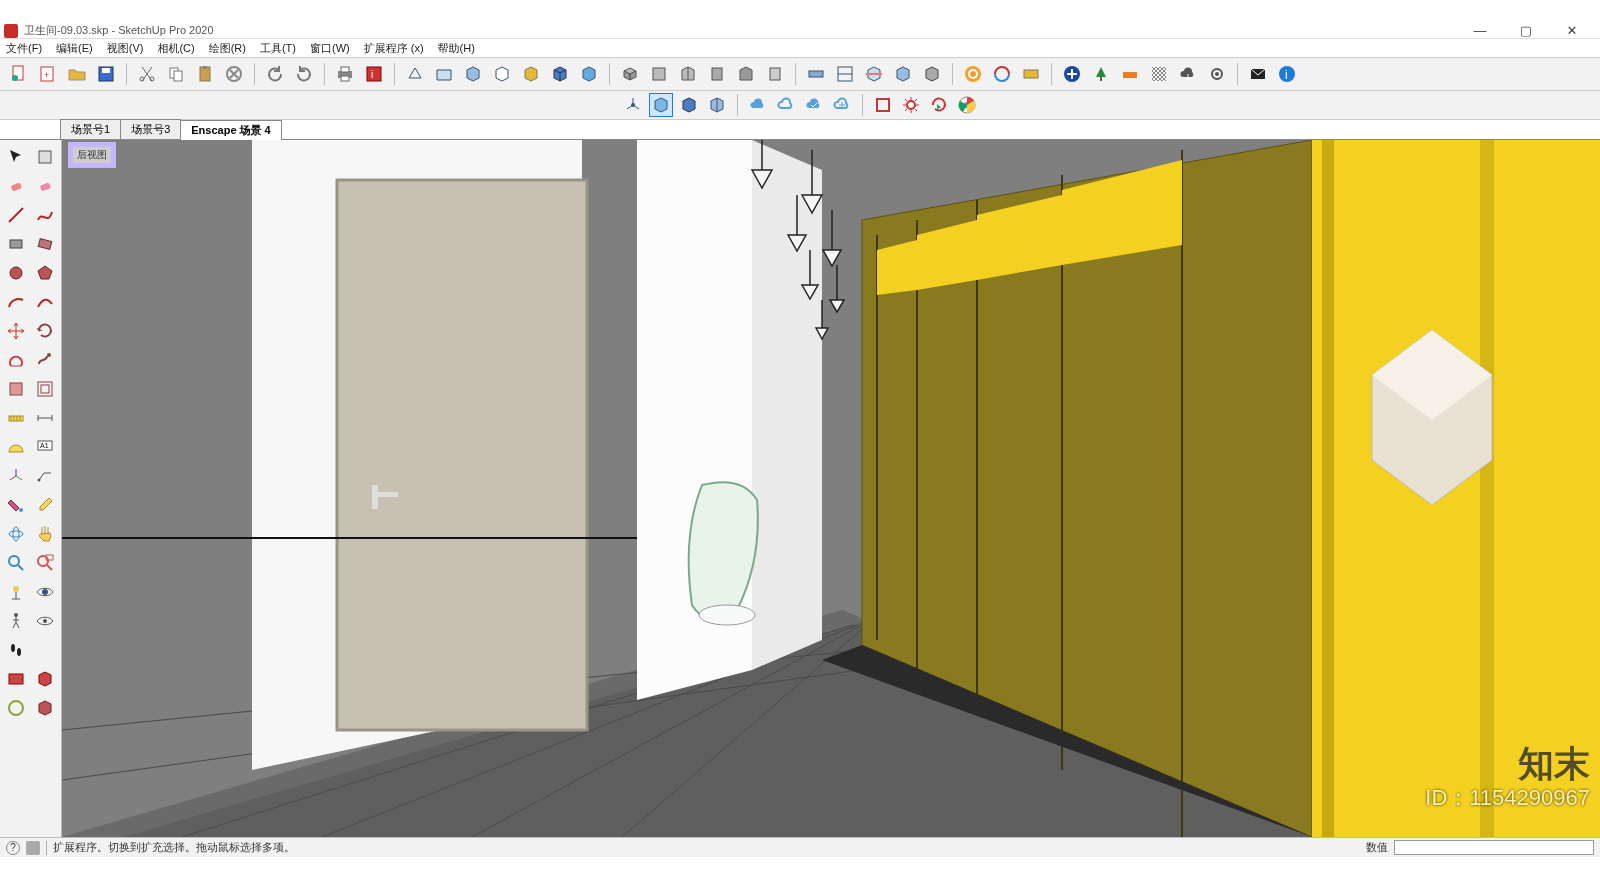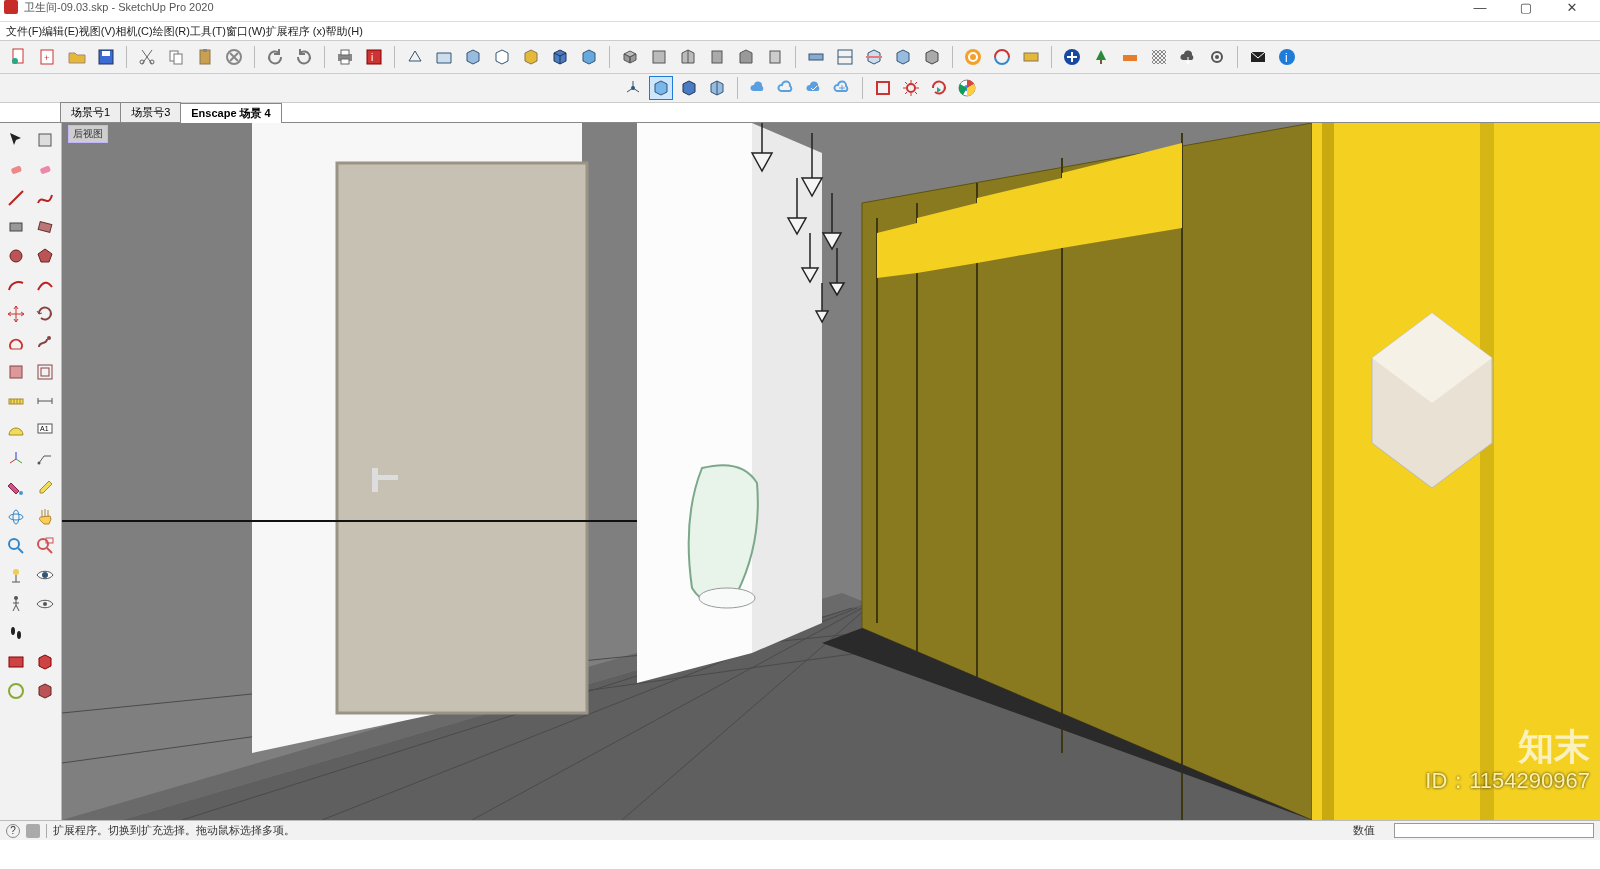--- a/index.html
+++ b/index.html
@@ -1,26 +1,26 @@
 <!DOCTYPE html>
 <html><head>
 <meta charset="utf-8">
 <style>
   * { box-sizing: border-box; margin: 0; padding: 0; }
   body { font-family: "Microsoft YaHei", Arial, sans-serif; font-size: 11px; background: #fff; width: 1600px; height: 869px; overflow: hidden; position: relative; }
 
   
-  .title-bar { height: 22px; background: #fff; display: flex; align-items: flex-start; padding: 0 4px; border-bottom: 1px solid #ddd; }
+  .title-bar { height: 39px; background: #fff; display: flex; align-items: flex-end; padding: 0 4px; border-bottom: 1px solid #ddd; }
   .title-bar .app-icon { width: 14px; height: 14px; background: #c82c28; border-radius: 2px; margin-right: 6px; display:inline-block; }
   .title-bar .title-text { color: #555; font-size: 11px; flex: 1; }
   .title-bar .win-controls { display: flex; gap: 18px; padding-right: 10px; }
   .title-bar .win-controls span { width: 28px; text-align: center; color: #444; font-size: 13px; cursor: pointer; }
 
   
-  .menu-bar { height: 18px; background: #fff; display: flex; align-items: center; padding: 0 6px; color: #222; font-size: 11px; }
+  .menu-bar { height: 18px; background: #fff; display: flex; align-items: center; padding: 0 6px; gap: 14px; color: #222; font-size: 11px; }
   .menu-bar span { cursor: pointer; }
 
   
   .main-toolbar { background: #f2f2f2; padding: 3px 6px; display: flex; align-items: center; gap: 3px; border-top: 1px solid #ccc; border-bottom: 1px solid #ccc; }
   .tb-btn { width: 26px; height: 26px; display: inline-flex; align-items: center; justify-content: center; border: 1px solid transparent; cursor: pointer; }
   .tb-sep { width: 1px; height: 22px; background: #bbb; margin: 0 4px; }
   .tb-btn svg { width: 20px; height: 20px; }
 
   
   .sec-toolbar { background: #f2f2f2; padding: 2px 6px; display: flex; align-items: center; gap: 4px; border-bottom: 1px solid #ccc; justify-content: center; }
@@ -34,37 +34,37 @@
 
   
   .work-area { position: relative; height: 697px; display: flex; }
 
   
   .left-toolbar { width: 62px; background: #f2f2f2; border-right: 1px solid #bbb; padding: 4px 3px; display: grid; grid-template-columns: 26px 26px; grid-auto-rows: 26px; gap: 3px; align-content: start; overflow: hidden; }
   .left-toolbar .tb-btn { width: 26px; height: 26px; }
 
   
   .viewport { flex: 1; position: relative; background: #808080; overflow: hidden; }
-  .viewport-label { position: absolute; left: 6px; top: 2px; font-size: 10px; color: #333; background: rgba(240,240,240,0.7); padding: 1px 4px; border: 1px solid #c4b5fd; }
+  .viewport-label { position: absolute; left: 6px; top: 2px; font-size: 10px; color: #333; background: rgba(240,240,240,0.7); padding: 1px 4px; border: 5px solid #c4b5fd; }
 
   
   .scene-svg { width: 100%; height: 100%; display: block; }
 
   
   .status-bar { height: 20px; background: #f2f2f2; border-top: 1px solid #bbb; display: flex; align-items: center; font-size: 11px; color: #333; padding: 0 6px; gap: 6px; }
   .status-left { display: flex; align-items: center; gap: 6px; flex: 1; }
   .status-q { width: 14px; height: 14px; border: 1px solid #888; border-radius: 50%; text-align: center; line-height: 12px; font-size: 10px; }
   .status-user { width: 14px; height: 14px; background: #aaa; border-radius: 2px; }
   .status-sep { width: 1px; height: 14px; background: #aaa; }
-  .status-right { display: flex; align-items: center; gap: 19px; }
+  .status-right { display: flex; align-items: center; gap: 6px; }
   .status-right input { width: 200px; height: 15px; font-size: 11px; border: 1px solid #999; }
 
   
   .watermark-id { position: absolute; right: 10px; bottom: 24px; color: #fef9c3; font-size: 22px; opacity: .85; text-shadow: 0 0 3px #000; pointer-events: none; }
-  .watermark-logo { position: absolute; right: 10px; bottom: 48px; color: #ffffff; font-size: 36px; opacity: .7; font-weight: bold; pointer-events: none; }
+  .watermark-logo { position: absolute; right: 10px; bottom: 48px; color: #0f172a; font-size: 36px; opacity: .7; font-weight: bold; pointer-events: none; }
 </style>
 </head>
 <body>
 
 <div class="title-bar">
   <span class="app-icon"></span>
   <span class="title-text">卫生间-09.03.skp - SketchUp Pro 2020</span>
   <div class="win-controls">
     <span>—</span>
     <span>▢</span>

